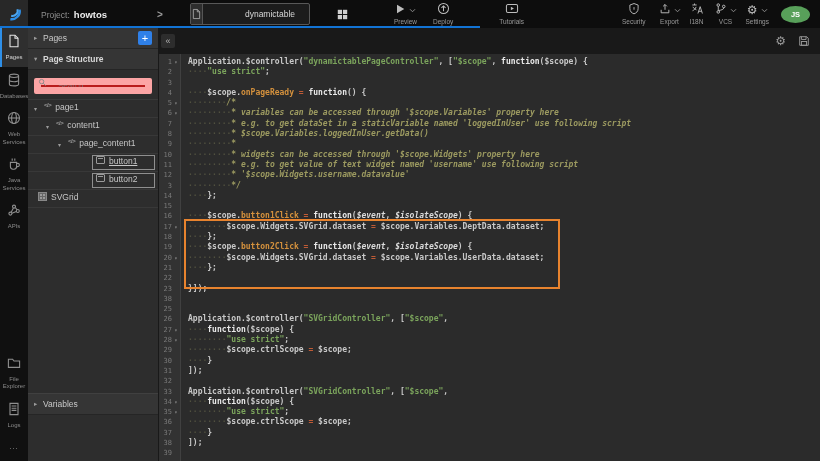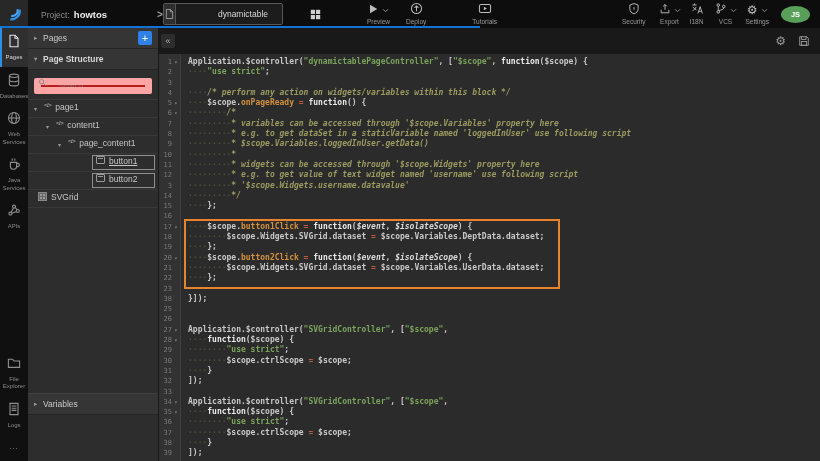--- a/index.html
+++ b/index.html
@@ -5,21 +5,21 @@
   html,body{margin:0;padding:0;background:#000;}
   .app{position:relative;width:820px;height:461px;background:#1a1a1a;font-family:"Liberation Sans",sans-serif;
        -webkit-font-smoothing:antialiased;overflow:hidden;user-select:none;color:#ccc;}
   
   .topbar{position:relative;display:flex;align-items:center;height:28px;background:#0d0d0d;}
   .topbar::after{content:"";position:absolute;left:0;bottom:0;width:480px;height:2px;background:#1273d4;}
   .logo{width:28px;height:28px;background:#282828;display:flex;align-items:center;justify-content:center;}
   .project{margin-left:13px;font-size:8.5px;color:#8f8f8f;white-space:nowrap;}
   .project b{color:#ededed;font-size:9.5px;margin-left:4px;}
   .crumb{margin-left:50px;color:#9a9a9a;font-size:10px;font-weight:bold;}
-  .page-tab{margin-left:0;display:flex;align-items:center;height:20px;width:118px;border:1px solid #585858;border-radius:2px;background:#1c1c1c;gap:36px;}
+  .page-tab{margin-left:27px;display:flex;align-items:center;height:20px;width:118px;border:1px solid #585858;border-radius:2px;background:#1c1c1c;gap:36px;}
   .pt-file{width:20px;height:100%;display:flex;align-items:center;justify-content:center;background:#2e2e2e;border-right:1px solid #555;color:#b5b5b5;}
   .pt-label{flex:1;padding:0 6px;font-size:8.5px;color:#d8d8d8;}
   .pt-grid{margin-right:5px;color:#cfcfcf;display:flex;}
   .tb-act{display:flex;flex-direction:column;align-items:center;cursor:pointer;}
   .tb-ic{height:14px;display:flex;align-items:center;color:#bdbdbd;}
   .tb-lbl{margin-top:1px;font-size:6.5px;color:#9a9a9a;white-space:nowrap;}
   .chev{margin-left:3px;color:#8a8a8a;display:flex;}
   .sp{flex:1;}
   .avatar{width:29px;height:17px;margin:0 10px 0 12px;border-radius:50%;display:flex;align-items:center;justify-content:center;
           font-size:7.5px;font-weight:bold;color:#fff;}
@@ -530,21 +530,20 @@
             </div>
             <div class="g-row">
               <span class="g-num">39</span>
               <span class="g-fold"></span>
             </div>
           </div>
         <div class="code" id="code">
             <div class="c-line"><span class="tok-pln">Application.$controller(</span><span class="tok-str">"dynamictablePageController"</span><span class="tok-pln">, [</span><span class="tok-str">"$scope"</span><span class="tok-pln">, </span><span class="tok-kw">function</span><span class="tok-pln">($scope) {</span></div>
             <div class="c-line"><span class="tok-ws">····</span><span class="tok-str">"use strict"</span><span class="tok-pln">;</span></div>
             <div class="c-line">&nbsp;</div>
-            <div class="c-line"><span class="tok-ws">····</span><span class="tok-cmt">/* perform any action on widgets/variables within this block */</span></div>
             <div class="c-line"><span class="tok-ws">····</span><span class="tok-pln">$scope.</span><span class="tok-fn">onPageReady</span><span class="tok-pln"> </span><span class="tok-op">=</span><span class="tok-pln"> </span><span class="tok-kw">function</span><span class="tok-pln">() {</span></div>
             <div class="c-line"><span class="tok-ws">········</span><span class="tok-cmt">/*</span></div>
             <div class="c-line"><span class="tok-ws">·········</span><span class="tok-cmt">* variables can be accessed through '$scope.Variables' property here</span></div>
             <div class="c-line"><span class="tok-ws">·········</span><span class="tok-cmt">* e.g. to get dataSet in a staticVariable named 'loggedInUser' use following script</span></div>
             <div class="c-line"><span class="tok-ws">·········</span><span class="tok-cmt">* $scope.Variables.loggedInUser.getData()</span></div>
             <div class="c-line"><span class="tok-ws">·········</span><span class="tok-cmt">*</span></div>
             <div class="c-line"><span class="tok-ws">·········</span><span class="tok-cmt">* widgets can be accessed through '$scope.Widgets' property here</span></div>
             <div class="c-line"><span class="tok-ws">·········</span><span class="tok-cmt">* e.g. to get value of text widget named 'username' use following script</span></div>
             <div class="c-line"><span class="tok-ws">·········</span><span class="tok-cmt">* '$scope.Widgets.username.datavalue'</span></div>
             <div class="c-line"><span class="tok-ws">·········</span><span class="tok-cmt">*/</span></div>

